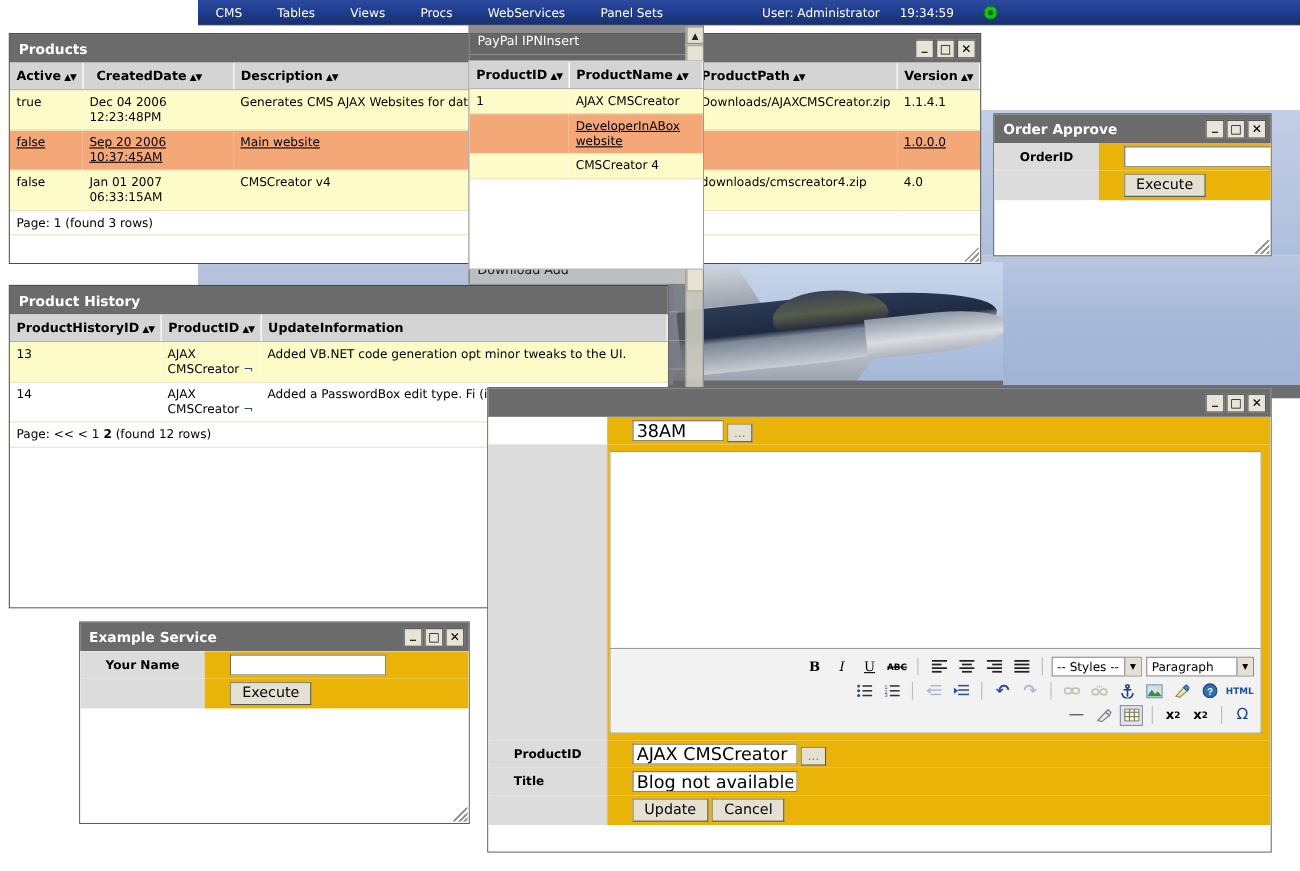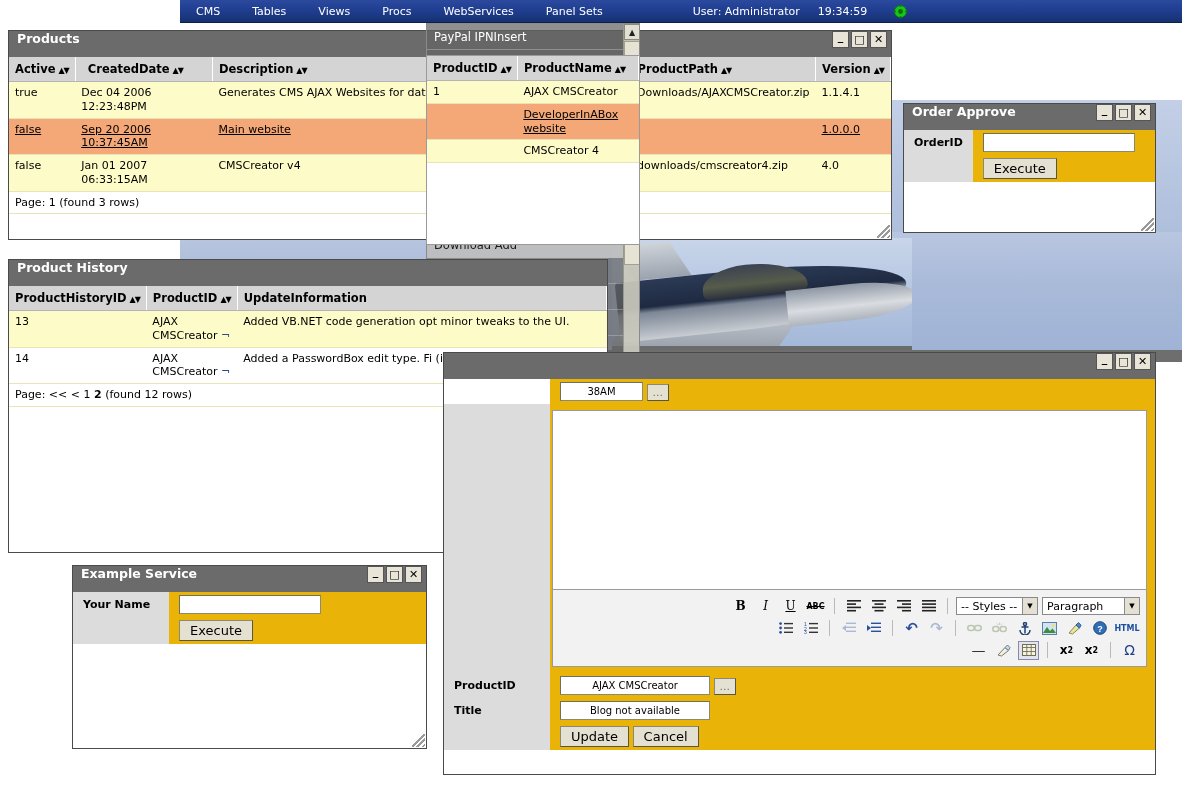--- a/index.html
+++ b/index.html
@@ -86,21 +86,21 @@
 
   
   .win {
     position:absolute;
     background:#ffffff;
     border:1px solid #4a4a4a;
     box-shadow: 0 0 0 0 rgba(0,0,0,0);
   }
   .win-title {
     height:26px; background:#6b6b6b; color:#ffffff;
-    display:flex; 
+    display:flex; align-items:center;
     font-weight:bold; font-size:12.5px;
     padding-left:8px;
     user-select:none;
   }
   .win-title .t { flex:1 1 auto; white-space:nowrap; overflow:hidden; }
   .win-btns { display:flex; gap:2px; padding-right:4px; }
   .wb {
     width:17px; height:17px; background:#e8e4d8;
     border:1px solid #555; color:#000;
     font-size:11px; line-height:15px; text-align:center;
@@ -131,28 +131,28 @@
   }
   tr.r-yellow td { background:#fdfcc9; }
   tr.r-orange td { background:#f5a877;text-decoration:underline; }
   .sortarrows { display:inline-block; margin-left:3px; font-size:8px; letter-spacing:-1px; }
   .pagerow td { background:#ffffff !important; border-bottom:none; padding-top:5px; }
   .pager b { font-weight:bold; }
   .wrapmark { color:#2a4b8d; font-size:11px; }
 
   
   table.form { border-collapse:collapse; width:100%; font-size:11px; }
-  table.form td { padding:3px 10px; vertical-align:middle; }
+  table.form td { padding:3px 23px; vertical-align:middle; }
   td.flabel { background:#dcdcdc; font-weight:bold; width:106px; white-space:nowrap; padding:6px 8px; font-size:11px; }
   td.fval { background:#eab308; padding:4px 6px; }
   input.txt {
     font-family:"DejaVu Sans","Liberation Sans",sans-serif;
-    font-size:10px; padding:2px 3px; height:19px;
+    font-size:16px; padding:2px 3px; height:19px;
     border:1px solid #8a8a72; border-top-color:#6f6f5d; border-left-color:#6f6f5d;
-    background:#fff; color:#000;text-align:center;
+    background:#fff; color:#000;
   }
   button.btn, .btn {
     font-family:"DejaVu Sans","Liberation Sans",sans-serif;
     font-size:13px;
     background:#e5e1d2; border:1px solid #8a8a72;
     border-right-color:#55554a; border-bottom-color:#55554a;
     padding:2px 10px; cursor:pointer; color:#000;
   }
   .btn-dots {
     font-size:11px; padding:1px 5px; color:#777;

